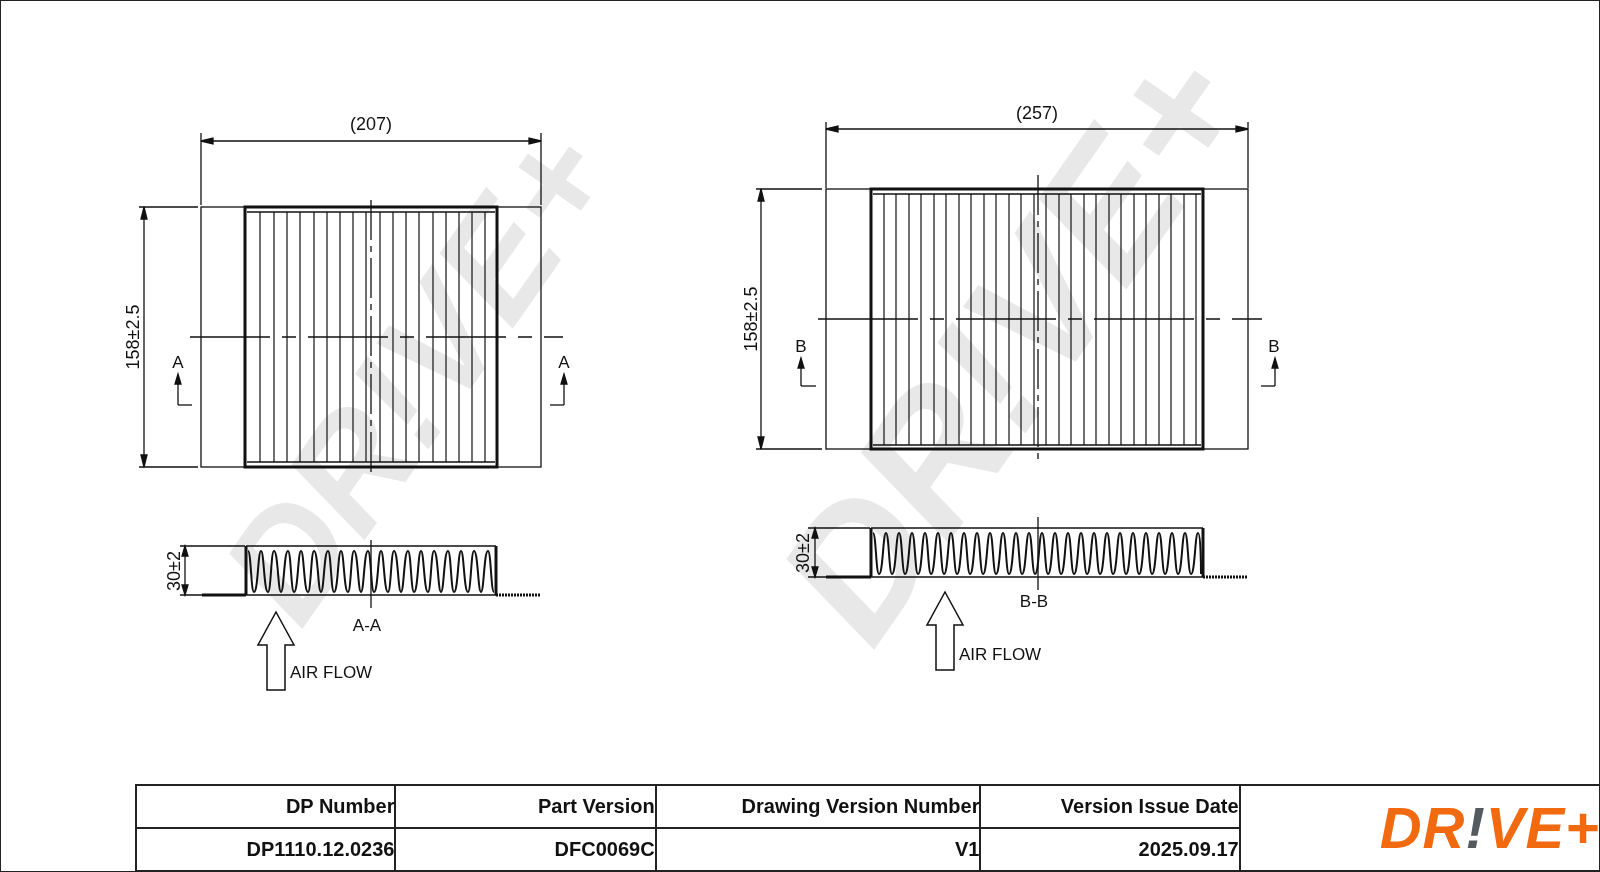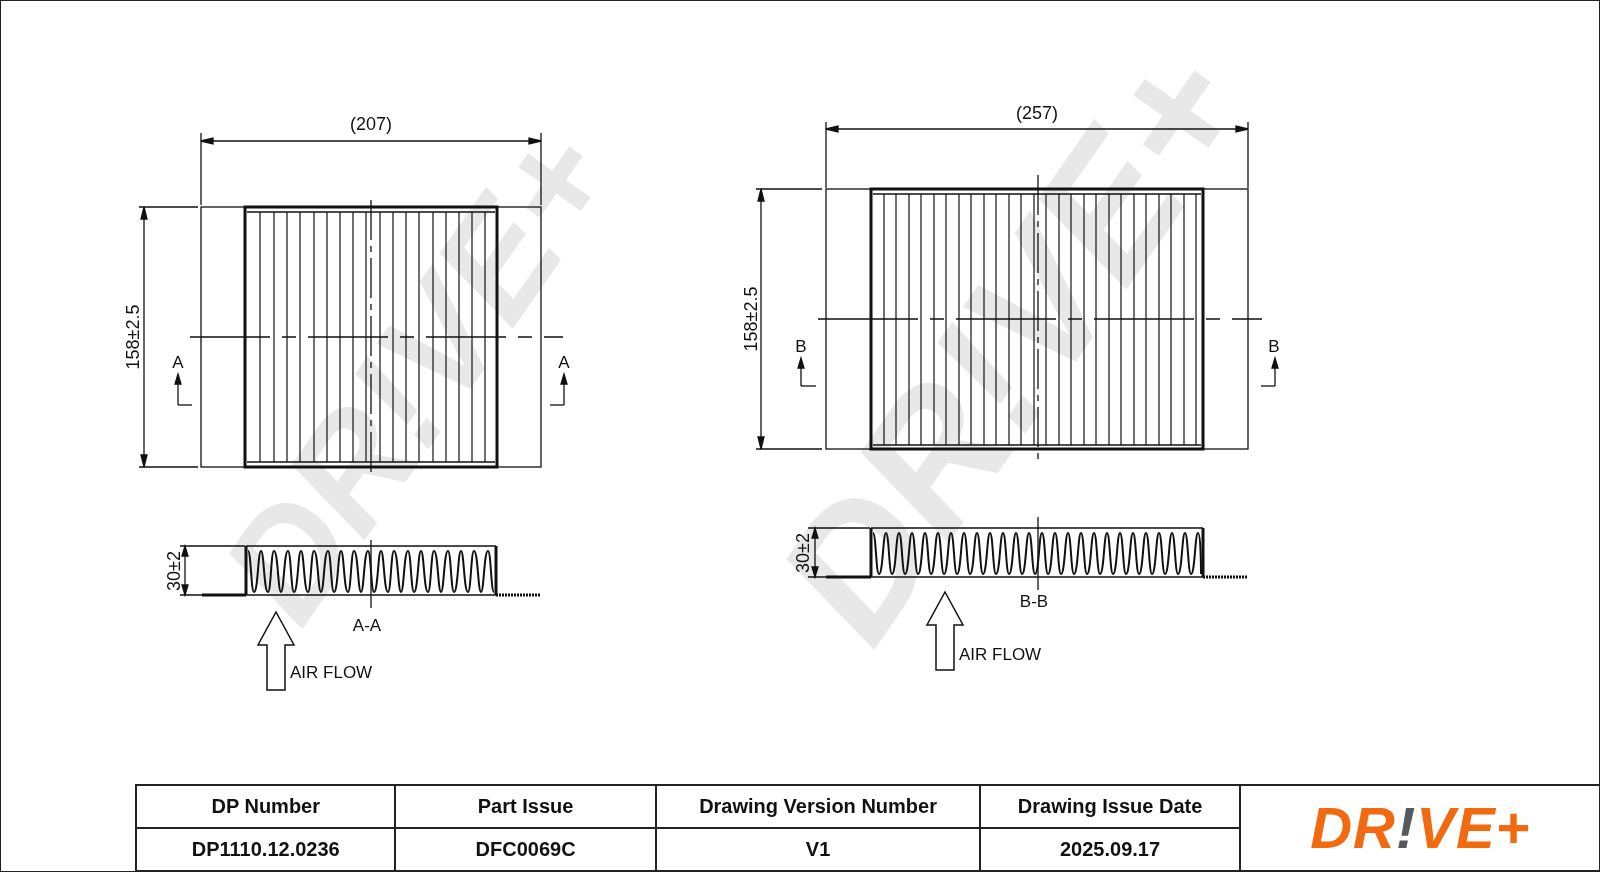--- a/index.html
+++ b/index.html
@@ -2,21 +2,21 @@
 <html><head>
 <meta charset="utf-8">
 <style>
   html,body{margin:0;padding:0;background:#fff;}
   body{width:1600px;height:872px;position:relative;overflow:hidden;font-family:"Liberation Sans",sans-serif;}
   .frame{position:absolute;left:0;top:0;width:1598px;height:870px;border:1px solid #222;box-sizing:content-box;}
   svg.drawing{position:absolute;left:0;top:0;}
   .lbl{font-family:"Liberation Sans",sans-serif;font-size:17px;fill:#111;}
   .lbl-n{font-family:"Liberation Sans",sans-serif;font-size:18px;fill:#111;}
   table.titleblock{position:absolute;left:135px;top:784px;border-collapse:collapse;}
-  table.titleblock td{border:2px solid #222;text-align:center;font-weight:bold;font-size:20px;color:#111;padding:0;height:41px;}
+  table.titleblock td{border:2px solid #222;text-align:right;font-weight:bold;font-size:20px;color:#111;padding:0;height:41px;}
   td.logo-cell{width:360px;border-right:none !important;}
   .logo{font-style:italic;font-weight:900;font-size:58px;letter-spacing:1px;color:#f26a10;line-height:1;}
   .logo .bang{color:#555a5e;}
 </style>
 </head>
 <body>
 
 <div class="frame"></div>
 
 <svg class="drawing" width="1600" height="872" viewBox="0 0 1600 872">
@@ -180,23 +180,23 @@
   </g>
   <text class="lbl-n" x="0" y="0" text-anchor="middle" transform="translate(809,553) rotate(-90)">30±2</text>
   <text class="lbl" x="1034" y="607" text-anchor="middle">B-B</text>
   <text class="lbl" x="959" y="660">AIR FLOW</text>
 </svg>
 
 <table class="titleblock">
   <tbody>
       <tr>
     <td style="width:258px">DP Number</td>
-    <td style="width:259px">Part Issue</td>
+    <td style="width:259px">Part Version</td>
     <td style="width:324px">Drawing Version Number</td>
-    <td style="width:258px">Drawing Issue Date</td>
+    <td style="width:258px">Version Issue Date</td>
     <td rowspan="2" class="logo-cell">
       <span class="logo"><span>DR</span><span class="bang">!</span><span>VE+</span></span>
     </td>
   </tr>
   <tr>
     <td>DP1110.12.0236</td>
     <td>DFC0069C</td>
     <td>V1</td>
     <td>2025.09.17</td>
   </tr>

